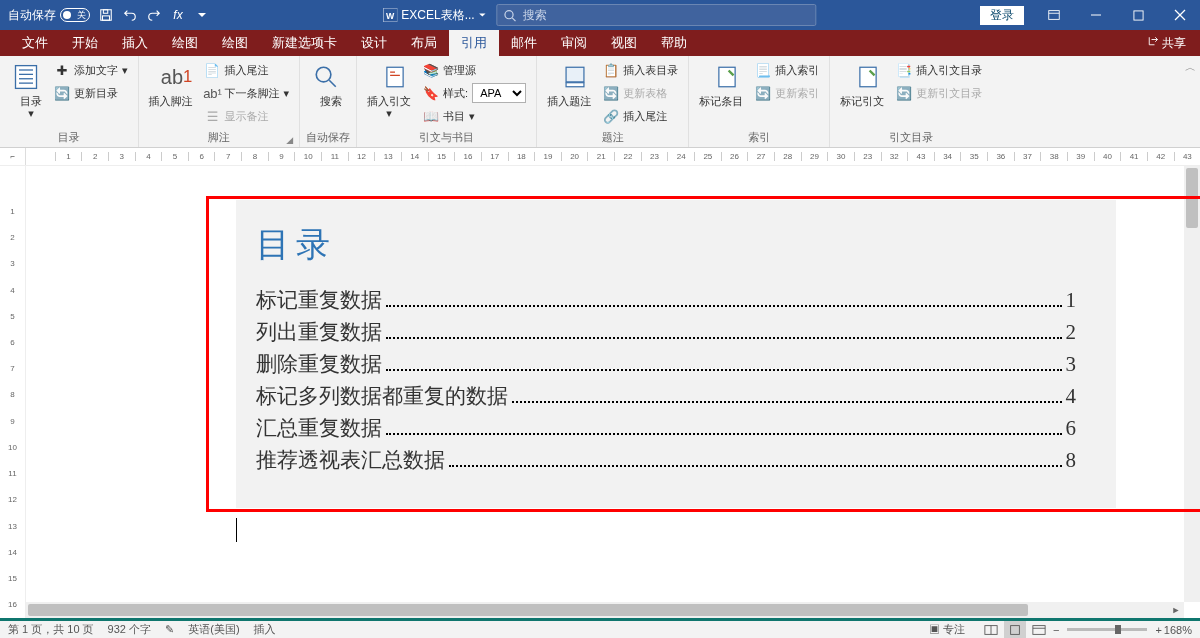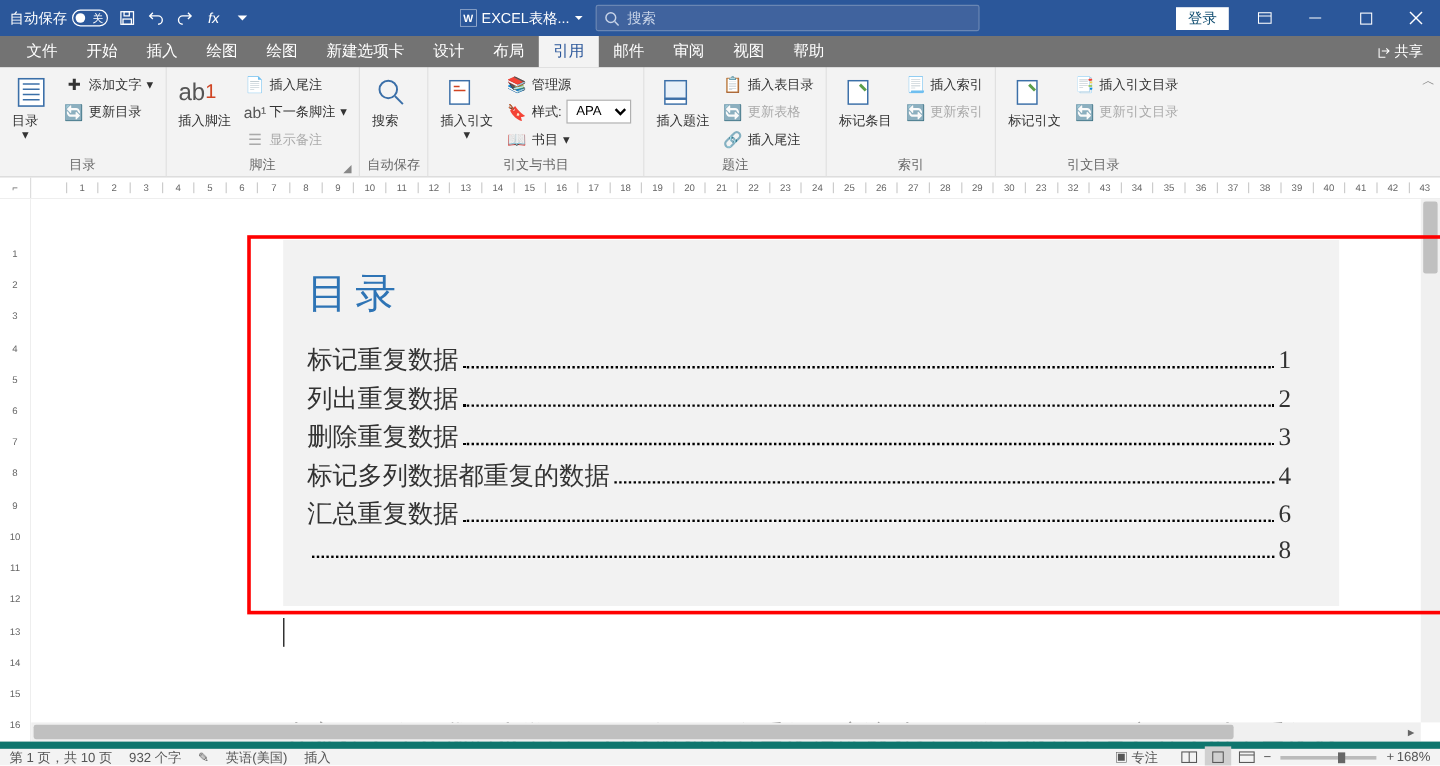--- a/index.html
+++ b/index.html
@@ -16,32 +16,32 @@
 .tb-center { position: absolute; left: 50%; transform: translateX(-50%); display: flex; align-items: center; gap: 10px;}
 .doctitle { display:flex; align-items:center; gap:4px;}
 .searchbox { width: 320px; height: 22px; background: #40639E; border:1px solid #6a86b3; border-radius: 2px; display: flex; align-items: center; padding: 0 6px; gap: 6px; color: #C8D4E8; }
 .searchbox input { background: transparent; border: none; outline: none; color: #C8D4E8; font-size: 12px; flex:1;}
 .searchbox input::placeholder { color: #C8D4E8; }
 .tb-right { margin-left: auto; display: flex; align-items: center; gap: 2px; padding-right: 0; }
 .loginbtn { background: #fff; color: #0c4a6e; padding: 1px 10px; font-size: 12px; margin-right: 8px; cursor:pointer;}
 .winbtn { width: 40px; height: 30px; display:flex; align-items:center; justify-content:center; cursor:pointer;}
 
 
-.tabs { height: 26px; background: #737373; display: flex; align-items: flex-end; padding-left: 10px; color: #fff; font-size: 13px; position: relative;}
+.tabs { height: 26px; background: #7f1d1d; display: flex; align-items: flex-end; padding-left: 10px; color: #fff; font-size: 13px; position: relative;}
 .tab { padding: 4px 12px; cursor:pointer;}
 .tab.active { background: #F3F3F3; color: #2B579A; }
-.sharebtn { position: absolute; right: 6px; top: 3px; font-size: 12px; padding: 2px 8px; display:flex; align-items:center; gap:3px; cursor:pointer;}
+.sharebtn { position: absolute; right: 6px; top: 3px; font-size: 12px; padding: 2px 8px; display:flex; align-items:flex-start; gap:3px; cursor:pointer;}
 
 
 .ribbon { height: 92px; background: #F3F3F3; border-bottom: 1px solid #d0d0d0; display: flex; }
 .group { border-right: 1px solid #e0e0e0; padding: 3px 6px 0 6px; display: flex; flex-direction: column; justify-content: space-between; }
 .group-content { display: flex; gap: 4px; align-items: flex-start; flex:1;}
 .group-label { text-align: center; font-size: 11px; color: #666; padding-bottom: 2px; position:relative;}
 .group-label .launcher { position:absolute; right:0; bottom:2px; font-size:9px; color:#888;}
-.bigbtn { display: flex; flex-direction: column; align-items: flex-start; justify-content: center; padding: 2px 4px; cursor:pointer; min-width:40px;}
+.bigbtn { display: flex; flex-direction: column; align-items: flex-end; justify-content: center; padding: 2px 4px; cursor:pointer; min-width:40px;}
 .bigbtn .icn { width: 32px; height: 32px; display:flex; align-items:center; justify-content:center; font-size:22px;}
 .bigbtn .lbl { font-size: 11px; color: #333; text-align:center; line-height:1.1; margin-top:2px;}
 .smallstack { display: flex; flex-direction: column; gap: 1px; }
 .smallbtn { display: flex; align-items: center; gap: 4px; font-size: 11px; color: #333; padding: 2px 4px; cursor:pointer; white-space:nowrap; height:22px;}
 .smallbtn.disabled { color: #aaa; }
 .smallbtn .si { width:16px; height:16px; display:flex; align-items:center; justify-content:center; font-size:13px;}
 .styleselect { border:1px solid #b0b0b0; background:#fff; font-size:11px; height:20px; width:54px; padding:0 3px;}
 .collapse-rb { position:absolute; right:4px; top:60px; font-size:11px; color:#888; cursor:pointer;}
 
 
@@ -68,21 +68,21 @@
 .bodytext { margin-top: 56px; font-size: 22px; font-family: serif; color: #222; line-height: 1.6;}
 
 
 .vscroll { position:absolute; right:0; top:166px; bottom:36px; width:16px; background:#f0f0f0;}
 .vscroll .thumb { position:absolute; top:2px; left:2px; right:2px; height:60px; background:#c0c0c0; border-radius:2px;}
 .hscroll { position:absolute; left:26px; right:16px; bottom:20px; height:16px; background:#f0f0f0;}
 .hscroll .thumb { position:absolute; left:2px; top:2px; bottom:2px; width:1000px; background:#c0c0c0; border-radius:2px;}
 .hscroll .arrow { position:absolute; top:0; width:16px; height:16px; display:flex; align-items:center; justify-content:center; font-size:9px; color:#666;}
 
 
-.statusbar { position: absolute; bottom:0; left:0; right:0; height: 20px; background: #F3F3F3; border-top:6px solid #0f766e; display:flex; align-items:center; font-size:11px; color:#555; padding: 0 8px;}
+.statusbar { position: absolute; bottom:0; left:0; right:0; height: 20px; background: #F3F3F3; border-top:3px solid #0f766e; display:flex; align-items:center; font-size:11px; color:#555; padding: 0 8px;}
 .statusbar .sitem { margin-right: 14px; cursor:pointer;}
 .statusbar .spacer { flex:1; }
 .statusbar .viewbtn { width:22px; height:18px; display:flex; align-items:center; justify-content:center; margin:0 1px; cursor:pointer;}
 .statusbar .viewbtn.active { background:#d0d0d0;}
 .zoomslider { width:80px; height:3px; background:#bbb; margin:0 6px; position:relative;}
 .zoomslider::after { content:""; position:absolute; left:48px; top:-3px; width:6px; height:9px; background:#666;}
 
 svg { display:block; }
 </style>
 </head>
@@ -459,20 +459,21 @@
               <span class="toc-text">标记多列数据都重复的数据</span>
               <span class="toc-dots"></span>
               <span class="toc-page">4</span>
             </div>
             <div class="toc-line">
               <span class="toc-text">汇总重复数据</span>
               <span class="toc-dots"></span>
               <span class="toc-page">6</span>
             </div>
             <div class="toc-line">
+              <span class="toc-text">推荐透视表汇总数据</span>
               <span class="toc-dots"></span>
               <span class="toc-page">8</span>
             </div>
           </div>
       </div>
       <div class="cursor-line"></div>
       <div class="bodytext">大家好，今天我们来学习一列数据如果有重复值应该处理？除了放任不管之外，对于重复数</div>
     </div>
   </div>
 </div>

